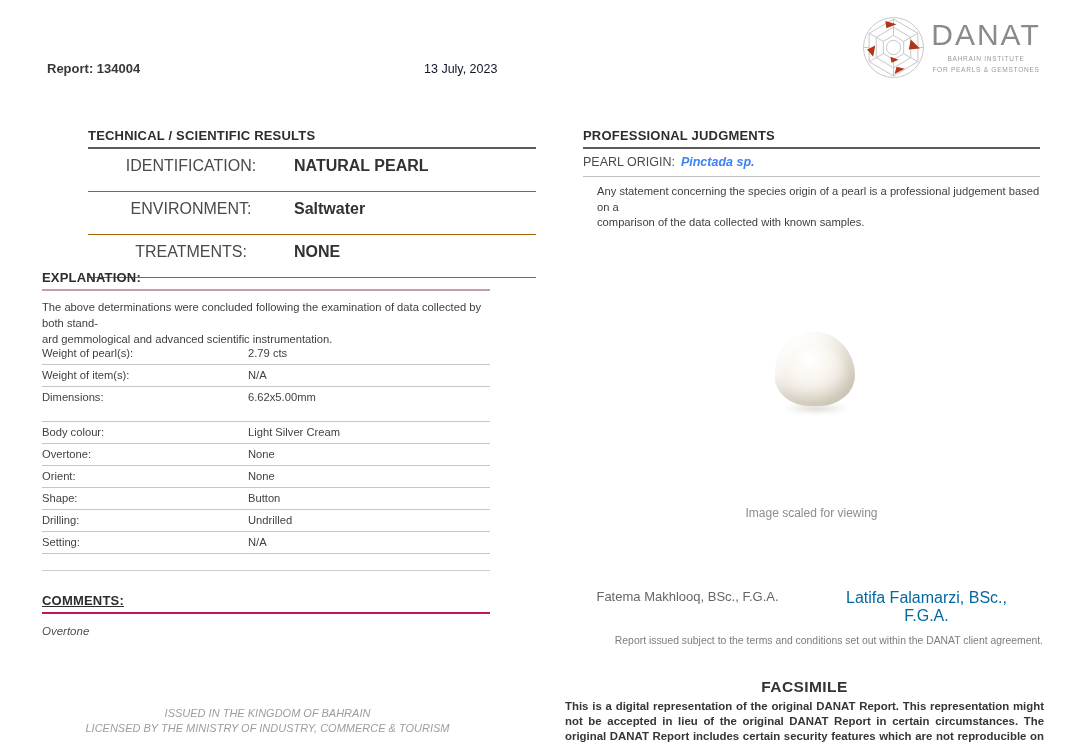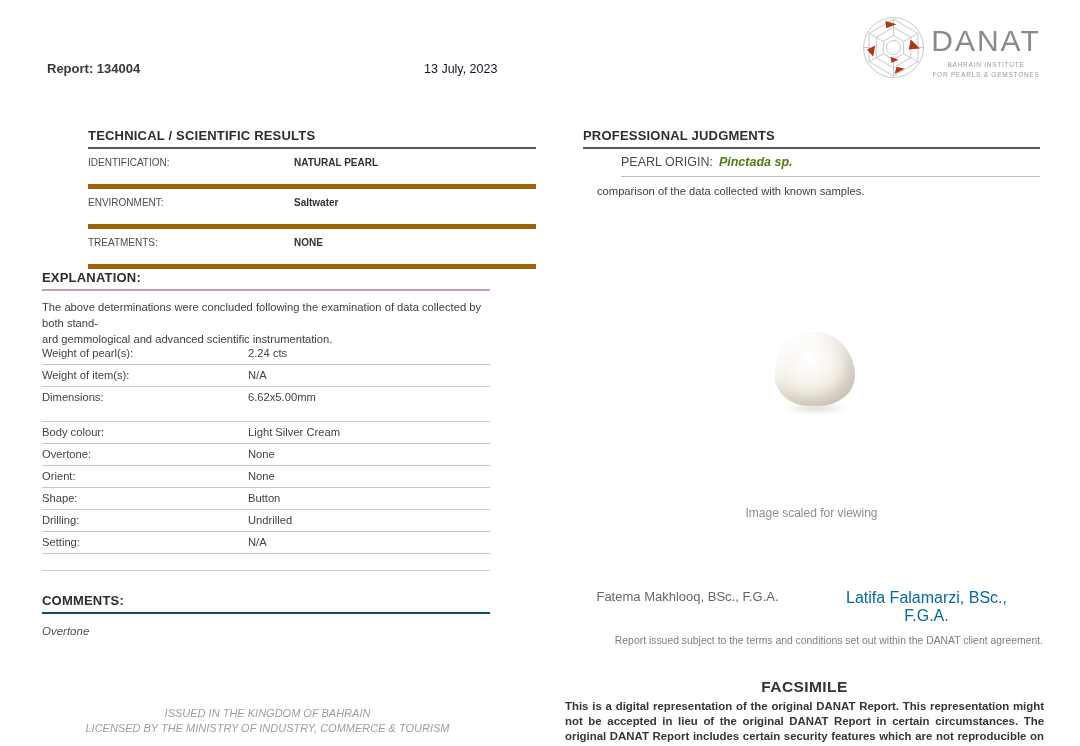--- a/index.html
+++ b/index.html
@@ -4,61 +4,61 @@
 <style>
   html,body { margin:0; padding:0; background:#ffffff; }
   .page {
     position:relative; width:1080px; height:746px; background:#ffffff;
     font-family:"Liberation Sans", sans-serif; color:#3b3b3b; overflow:hidden;
   }
 
   
   .report-no { position:absolute; left:47px; top:61px; font-size:13px; font-weight:bold; color:#383838; }
   .hdr-date  { position:absolute; left:424px; top:62px; font-size:12.5px; color:#0f172a; }
-  .logo { position:absolute; left:861px; top:15px; display:flex; align-items:flex-end; gap:9px; }
+  .logo { position:absolute; left:861px; top:15px; display:flex; align-items:center; gap:9px; }
   .logo-mark svg { width:65px; height:65px; display:block; }
   .logo-text { display:flex; flex-direction:column; align-items:center; width:102px; }
   .logo-wordmark { font-size:30px; letter-spacing:2px; color:#8a8a8a; line-height:1; font-weight:400; }
   .logo-sub { font-size:6.6px; letter-spacing:0.7px; color:#9a9a9a; margin-top:4px; text-align:center; line-height:1.55; white-space:nowrap; }
 
   
   .section-title { font-size:13px; font-weight:bold; color:#2d2d2d; letter-spacing:0.2px;
                    padding-bottom:4px; border-bottom:2px solid #5a5a5a; }
 
   
   .tech { position:absolute; left:42px; top:128px; width:448px;margin-left:46px; }
-  .tech-row { display:flex; border-bottom:5px solid #a16207; padding:8px 0 16px; font-size:10px; }
+  .tech-row { display:flex; border-bottom:1px solid #a16207; padding:8px 0 16px; font-size:16px;text-align:center; }
   .tech-row .lbl { width:206px; color:#4a4a4a; }
   .tech-row .val { font-weight:bold; color:#323232; }
 
   .expl { position:absolute; left:42px; top:270px; width:448px; }
   .expl .section-title { border-bottom:2px solid #c3a1a3; }
   .expl .body { margin-top:9px; font-size:11.2px; line-height:1.42; color:#3e3e3e; }
   .expl .body span { display:block; }
 
   .details { position:absolute; left:42px; top:343px; width:448px; font-size:11.2px; color:#424242; }
   .d-row { display:flex; padding:4px 0 5px; border-bottom:1px solid #c6c6c6; }
   .d-row .lbl { width:206px; }
   .d-row.no-line { border-bottom:none; }
   .d-gap { height:13px; }
   .d-row.top-line { border-top:1px solid #c6c6c6; }
   .end-line { margin-top:16px; border-bottom:1px solid #cccccc; }
 
   .comments { position:absolute; left:42px; top:593px; width:448px; }
-  .comments .section-title { border-bottom:2px solid #0c4a6e; }
+  .comments .section-title { border-bottom:2px solid #be185d;text-decoration:underline; }
   .comments .body { margin-top:11px; font-style:italic; font-size:11.5px; color:#4f4f4f; }
 
   .left-footer { position:absolute; left:40px; top:706px; width:455px; text-align:center;
                  font-style:italic; color:#9d9d9d; font-size:11px; line-height:1.32; }
 
   
   .judg { position:absolute; left:583px; top:128px; width:457px; }
   .origin-row { display:flex; gap:6px; padding:6px 0 7px; border-bottom:1px solid #bfbfbf;
-                font-size:12.5px; align-items:baseline; color:#4a4a4a;margin-left:38px; }
-  .origin-val { font-weight:bold; font-style:italic; color:#4d7c0f; }
+                font-size:12.5px; align-items:baseline; color:#4a4a4a; }
+  .origin-val { font-weight:bold; font-style:italic; color:#3b82f6; }
   .judg-note { margin:7px 0 0 14px; font-size:11.2px; line-height:1.4; color:#3e3e3e; }
   .judg-note span { display:block; }
 
   .pearl { position:absolute; left:775px; top:332px; width:80px; height:74px;
            border-radius:48% 52% 46% 44% / 58% 60% 42% 40%;
            background:radial-gradient(ellipse at 42% 36%, #ffffff 0%, #faf7f2 30%, #f0ebe2 55%, #e2dccf 78%, #d1cabb 100%);
            box-shadow: inset -7px -9px 14px rgba(160,150,128,0.35), inset 5px 7px 10px rgba(255,255,255,0.9); }
   .pearl-shadow { position:absolute; left:781px; top:403px; width:70px; height:11px; border-radius:50%;
                   background:radial-gradient(ellipse, rgba(115,110,100,0.28), rgba(115,110,100,0) 70%);
                   filter:blur(2px); }
@@ -141,21 +141,21 @@
     <div class="section-title">EXPLANATION:</div>
     <div class="body">
       <span>The above determinations were concluded following the examination of data collected by both stand-</span>
       <span>ard gemmological and advanced scientific instrumentation.</span>
     </div>
   </div>
 
   <div class="details">
     <div class="d-row">
       <span class="lbl">Weight of pearl(s):</span>
-      <span class="val">2.24 cts</span>
+      <span class="val">2.79 cts</span>
     </div>
     <div class="d-row">
       <span class="lbl">Weight of item(s):</span>
       <span class="val">N/A</span>
     </div>
     <div class="d-row no-line">
       <span class="lbl">Dimensions:</span>
       <span class="val">6.62x5.00mm</span>
     </div>
     <div class="d-gap"></div>
@@ -196,20 +196,21 @@
     <span>LICENSED BY THE MINISTRY OF INDUSTRY, COMMERCE &amp; TOURISM</span>
   </div>
 
   <div class="judg">
     <div class="section-title">PROFESSIONAL JUDGMENTS</div>
     <div class="origin-row">
       <span>PEARL ORIGIN:</span>
       <span class="origin-val">Pinctada sp.</span>
     </div>
     <div class="judg-note">
+      <span>Any statement concerning the species origin of a pearl is a professional judgement based on a</span>
       <span>comparison of the data collected with known samples.</span>
     </div>
   </div>
 
   <div class="pearl-shadow"></div>
   <div class="pearl"></div>
   <div class="img-caption">Image scaled for viewing</div>
 
   <div class="sig1">Fatema Makhlooq, BSc., F.G.A.</div>
   <div class="sig2">Latifa Falamarzi, BSc., F.G.A.</div>

